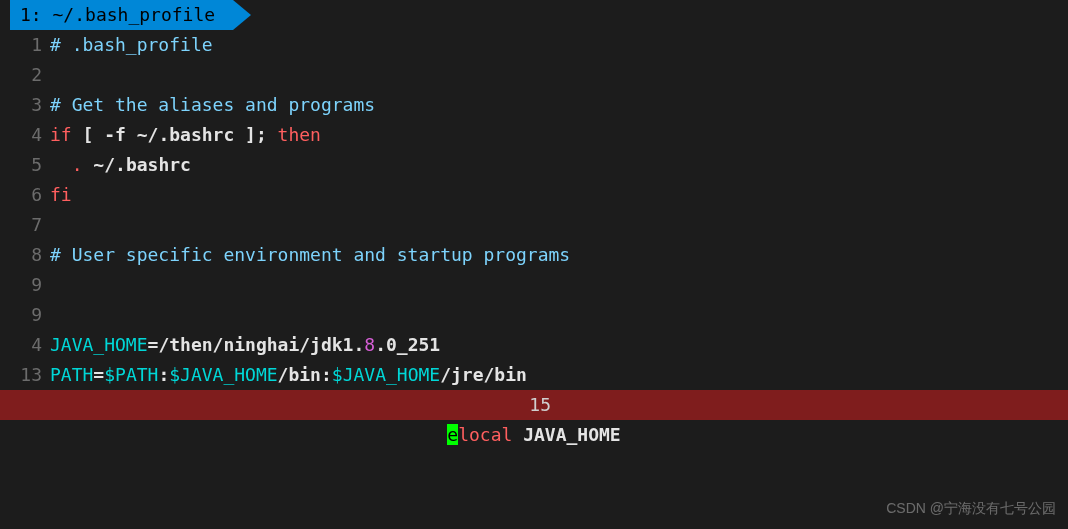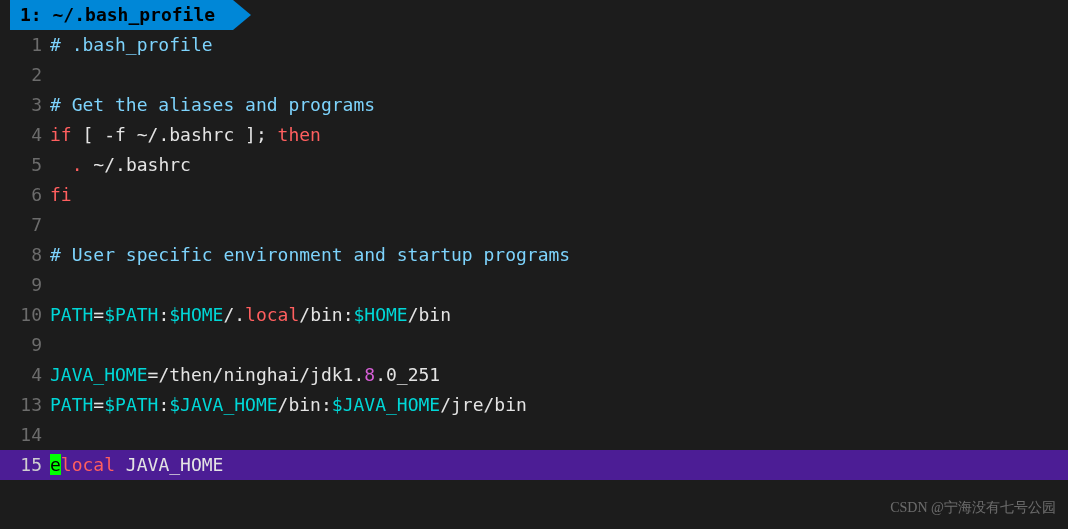--- a/index.html
+++ b/index.html
@@ -16,21 +16,21 @@
   }
   .tabbar {
     display: flex;
     padding-left: 10px;
     height: 30px;
     align-items: center;
   }
   .tab {
     background: #0087d7;
     color: #000;
-    font-weight: bold;
+    font-weight: normal;
     padding: 0 18px 0 10px;
     position: relative;
     height: 30px;
     line-height: 30px;
   }
   .tab::after {
     content: "";
     position: absolute;
     right: -18px;
     top: 0;
@@ -44,48 +44,49 @@
     position: relative;
     padding-left: 0;
   }
   .line {
     display: flex;
     align-items: center;
     height: 30px;
     white-space: pre;
   }
   .line.current {
-    background: #4c1d95;
+    background: #7f1d1d;
+    flex-direction: column;
   }
   .gutter {
     width: 50px;
     text-align: right;
     color: #6c6c6c;
     padding-right: 8px;
     user-select: none;
     flex-shrink: 0;
   }
   .line.current .gutter { color: #d0d0d0; }
   .code { flex: 1; }
   
   .cm  { color: #7dd3fc; }   
   .kw  { color: #ff5f5f; }   
   .fn  { color: #00d7d7; }   
   .num { color: #d75fd7; }   
-  .pl  { color: #e4e4e4; }   
+  .pl  { color: #e4e4e4; font-weight: bold; }   
   .cursor {
     background: #00ff00;
     color: #000;
   }
   .watermark {
     position: absolute;
     right: 12px;
     bottom: 6px;
     color: rgba(255,255,255,0.35);
-    font-family: Liberation Serif, serif;
+    font-family: Liberation Sans, sans-serif;
     font-size: 14px;
     pointer-events: none;
   }
 </style>
 </head>
 <body>
 
 <div class="tabbar">
   <div class="tab">
     <span>1</span><span>: </span><span>~/.bash_profile</span>
@@ -95,21 +96,19 @@
 <div class="editor" id="editor">
     <div class="line"><div class="gutter">1</div><div class="code"><span class="cm"># .bash_profile</span></div></div>
     <div class="line"><div class="gutter">2</div><div class="code"></div></div>
     <div class="line"><div class="gutter">3</div><div class="code"><span class="cm"># Get the aliases and programs</span></div></div>
     <div class="line"><div class="gutter">4</div><div class="code"><span class="kw">if</span><span class="pl"> [ -f ~/.bashrc ]; </span><span class="kw">then</span></div></div>
     <div class="line"><div class="gutter">5</div><div class="code"><span class="pl">  </span><span class="kw">.</span><span class="pl"> ~/.bashrc</span></div></div>
     <div class="line"><div class="gutter">6</div><div class="code"><span class="kw">fi</span></div></div>
     <div class="line"><div class="gutter">7</div><div class="code"></div></div>
     <div class="line"><div class="gutter">8</div><div class="code"><span class="cm"># User specific environment and startup programs</span></div></div>
     <div class="line"><div class="gutter">9</div><div class="code"></div></div>
-    <div class="line"><div class="gutter">10</div><div class="code"><span class="fn">PATH</span><span class="pl">=</span><span class="fn">$PATH</span><span class="pl">:</span><span class="fn">$HOME</span><span class="pl">/.</span><span class="kw">local</span><span class="pl">/bin:</span><span class="fn">$HOME</span><span class="pl">/bin</span></div></div>
     <div class="line"><div class="gutter">9</div><div class="code"></div></div>
     <div class="line"><div class="gutter">4</div><div class="code"><span class="fn">JAVA_HOME</span><span class="pl">=/then/ninghai/jdk1.</span><span class="num">8</span><span class="pl">.0_251</span></div></div>
     <div class="line"><div class="gutter">13</div><div class="code"><span class="fn">PATH</span><span class="pl">=</span><span class="fn">$PATH</span><span class="pl">:</span><span class="fn">$JAVA_HOME</span><span class="pl">/bin:</span><span class="fn">$JAVA_HOME</span><span class="pl">/jre/bin</span></div></div>
-    <div class="line"><div class="gutter">14</div><div class="code"></div></div>
     <div class="line current"><div class="gutter">15</div><div class="code"><span class="cursor">e</span><span class="kw">local</span><span class="pl"> JAVA_HOME</span></div></div>
   </div>
 
 <div class="watermark">CSDN @宁海没有七号公园</div>
 
 </body></html>

